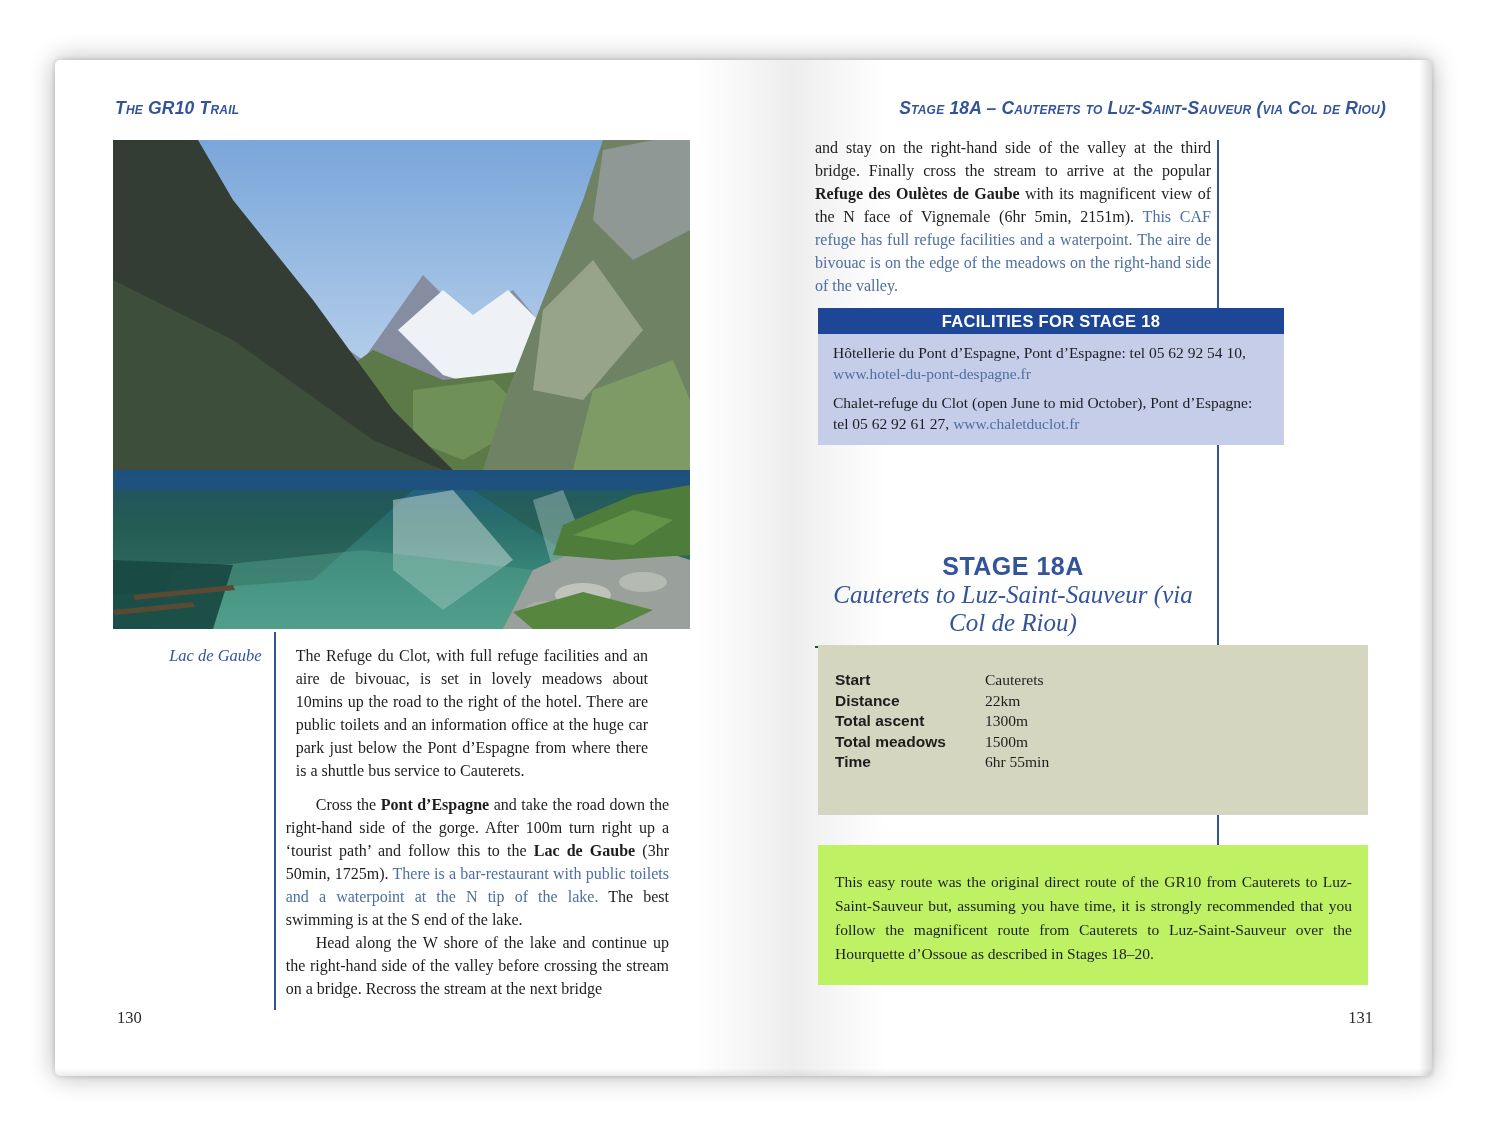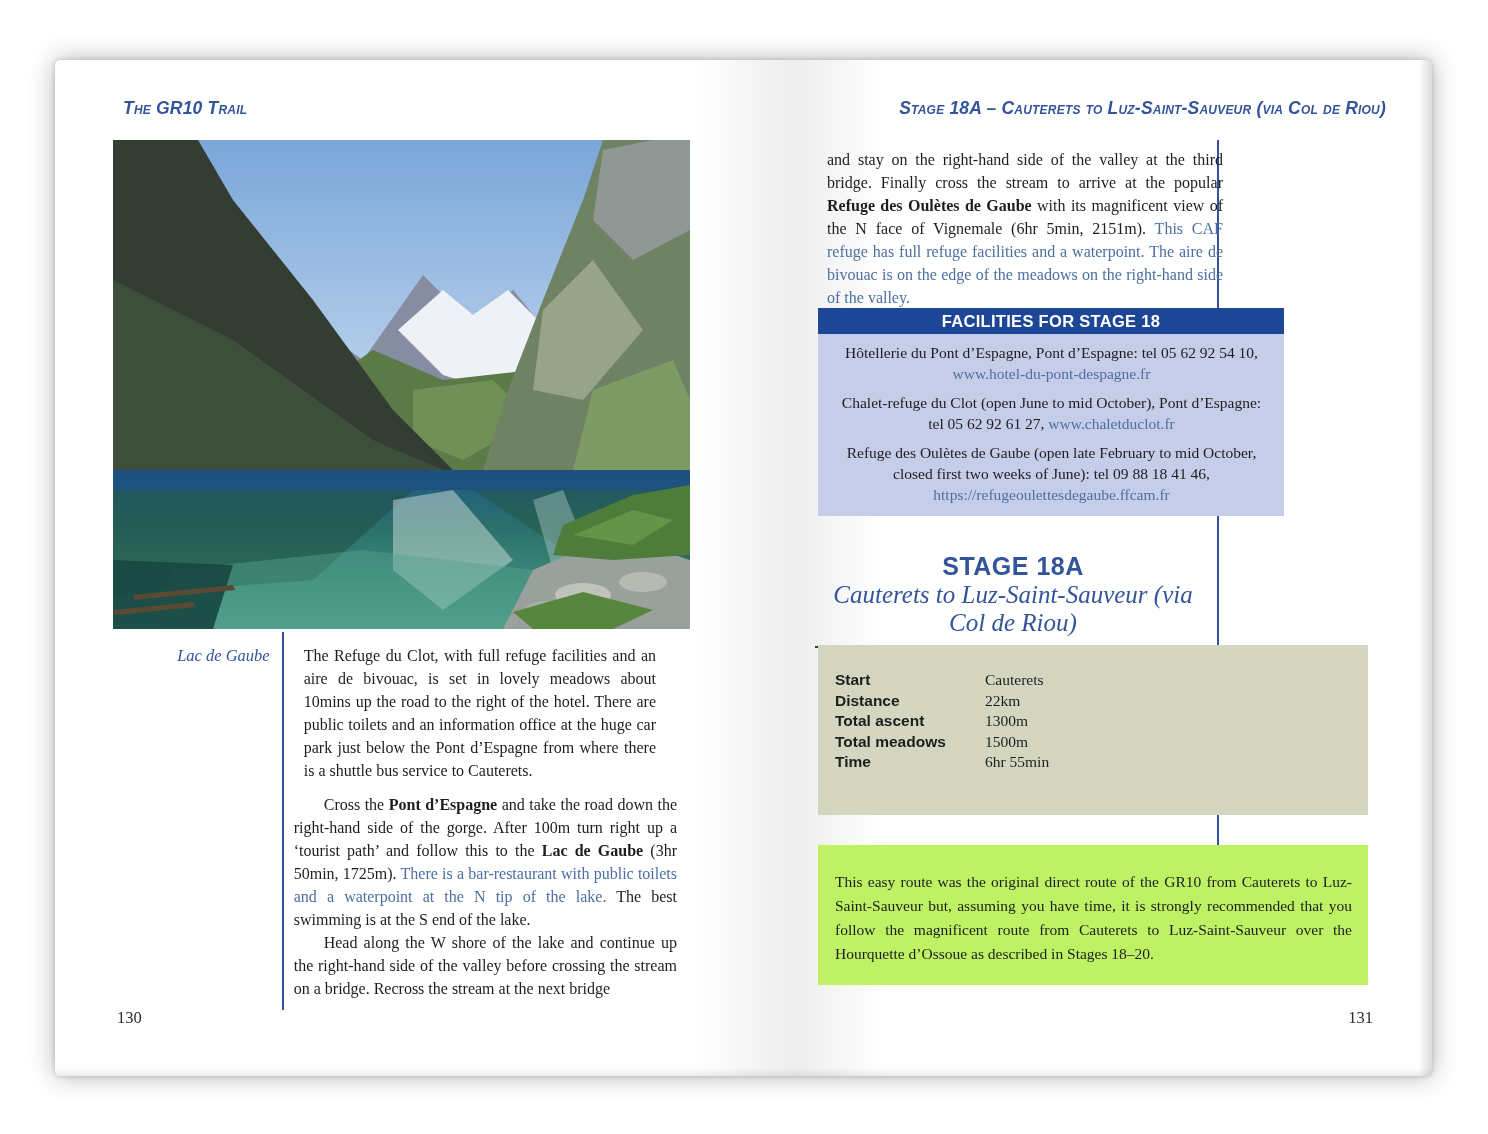--- a/index.html
+++ b/index.html
@@ -10,52 +10,52 @@
   .gutter{position:absolute;left:640px;top:0;width:190px;height:100%;
           background:linear-gradient(90deg,rgba(120,120,128,0) 0%,rgba(120,120,128,.13) 52%,rgba(120,120,128,0) 100%);}
   .edge-r{position:absolute;top:0;right:0;bottom:0;width:13px;border-radius:0 5px 5px 0;
           background:linear-gradient(to left,rgba(70,70,78,.20),rgba(70,70,78,0));}
   .edge-b{position:absolute;left:0;right:0;bottom:0;height:8px;border-radius:0 0 5px 5px;
           background:linear-gradient(to top,rgba(70,70,78,.10),rgba(70,70,78,0));}
 
   .running-head{position:absolute;top:38px;font-family:"Liberation Sans",sans-serif;
                 font-weight:bold;font-style:italic;font-variant:small-caps;
                 font-size:17.5px;color:#33549b;letter-spacing:.2px;white-space:nowrap;}
-  .rh-left{left:68px;}
+  .rh-left{left:60px;}
   .rh-right{right:46px;text-align:right;}
 
   .photo{position:absolute;left:58px;top:80px;width:577px;height:489px;}
   .photo svg{display:block;width:100%;height:100%;}
 
-  .caption-row{position:absolute;left:60px;top:572px;width:562px;display:flex;}
+  .caption-row{position:absolute;left:52px;top:572px;width:562px;display:flex;}
   .caption{width:157px;padding:14px 12px 0 0;text-align:right;font-style:italic;
            font-size:16.5px;color:#33549b;}
   .v-rule{width:2px;height:378px;background:#33549b;flex:none;}
   .body-col{width:389px;padding:12px 0 0 10px;font-size:16px;line-height:23px;text-align:justify;}
   .body-col p{margin:0;}
   .p1{margin:0 21px 0 10px !important;}
   .p2{margin-top:11px !important;}
   .indent{text-indent:30px;}
   .blue{color:#4c6fa1;}
   b{font-weight:bold;}
 
   .pagenum{position:absolute;top:948px;font-size:16.5px;color:#2a2a2a;}
   .pn-left{left:62px;}
   .pn-right{right:59px;}
 
   .col-rule{position:absolute;left:1162px;top:80px;width:2px;height:845px;background:#33549b;z-index:0;}
 
-  .intro{position:absolute;left:760px;top:76px;width:396px;margin:12px;font-size:16px;
+  .intro{position:absolute;left:760px;top:76px;width:396px;margin:0;font-size:16px;
          line-height:23px;text-align:justify;z-index:1;}
 
   .fac-box{position:absolute;left:763px;top:248px;width:466px;background:#c6cde9;
            z-index:1;padding-bottom:11px;}
   .fac-bar{height:26px;line-height:26px;background:#1d4796;color:#ffffff;text-align:center;
            font-family:"Liberation Sans",sans-serif;font-weight:bold;font-size:16.5px;letter-spacing:.3px;}
-  .fac-item{margin:8px 14px 0 15px;font-size:15.5px;line-height:21px;text-align:center;}
+  .fac-item{margin:8px 14px 0 15px;font-size:15.5px;line-height:21px;}
   .link{color:#4c6fa1;text-decoration:none;cursor:pointer;}
 
   .stage-head{position:absolute;left:760px;top:492px;width:396px;text-align:center;
               border-bottom:2px solid #14532d;padding-bottom:9px;z-index:1;}
   .stage-title{font-family:"Liberation Sans",sans-serif;font-weight:bold;font-size:25px;
                color:#33549b;letter-spacing:.5px;}
   .stage-sub{font-style:italic;font-size:25px;color:#33549b;}
 
   .stats-box{position:absolute;left:763px;top:585px;width:550px;height:170px;background:#d5d6bf;
              box-sizing:border-box;padding:25px 1px 0 17px;z-index:1;}
@@ -137,21 +137,20 @@
     <div class="running-head rh-right">Stage 18A – Cauterets to Luz-Saint-Sauveur (via Col de Riou)</div>
 
     <div class="col-rule"></div>
 
     <p class="intro"><span>and stay on the right-hand side of the valley at the third bridge. Finally cross the stream to arrive at the popular </span><b>Refuge des Oulètes de Gaube</b><span> with its magnificent view of the N face of Vignemale (6hr 5min, 2151m). </span><span class="blue">This CAF refuge has full refuge facilities and a waterpoint. The aire de bivouac is on the edge of the meadows on the right-hand side of the valley.</span></p>
 
     <div class="fac-box">
       <div class="fac-bar">FACILITIES FOR STAGE 18</div>
       <p class="fac-item"><span>Hôtellerie du Pont d’Espagne, Pont d’Espagne: tel 05 62 92 54 10,</span><br><a class="link">www.hotel-du-pont-despagne.fr</a></p>
       <p class="fac-item"><span>Chalet-refuge du Clot (open June to mid October), Pont d’Espagne:</span><br><span>tel 05 62 92 61 27, </span><a class="link">www.chaletduclot.fr</a></p>
-      <p class="fac-item"><span>Refuge des Oulètes de Gaube (open late February to mid October, closed first two weeks of June): tel 09 88 18 41 46, </span><a class="link">https://refugeoulettesdegaube.ffcam.fr</a></p>
     </div>
 
     <div class="stage-head">
       <div class="stage-title">STAGE 18A</div>
       <div class="stage-sub">Cauterets to Luz-Saint-Sauveur (via Col de Riou)</div>
     </div>
 
     <div class="stats-box">
       <div class="stat-row">
           <span class="stat-label">Start</span>

